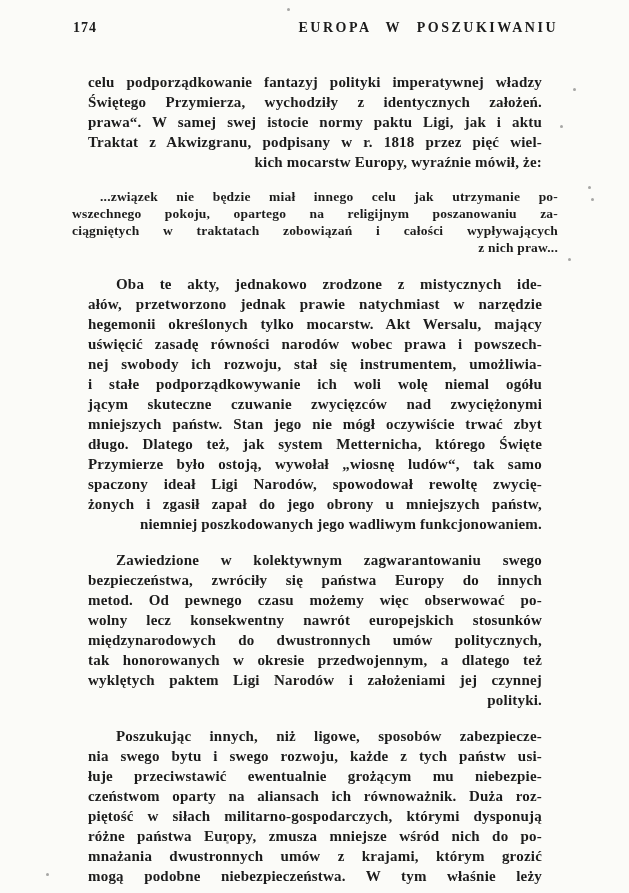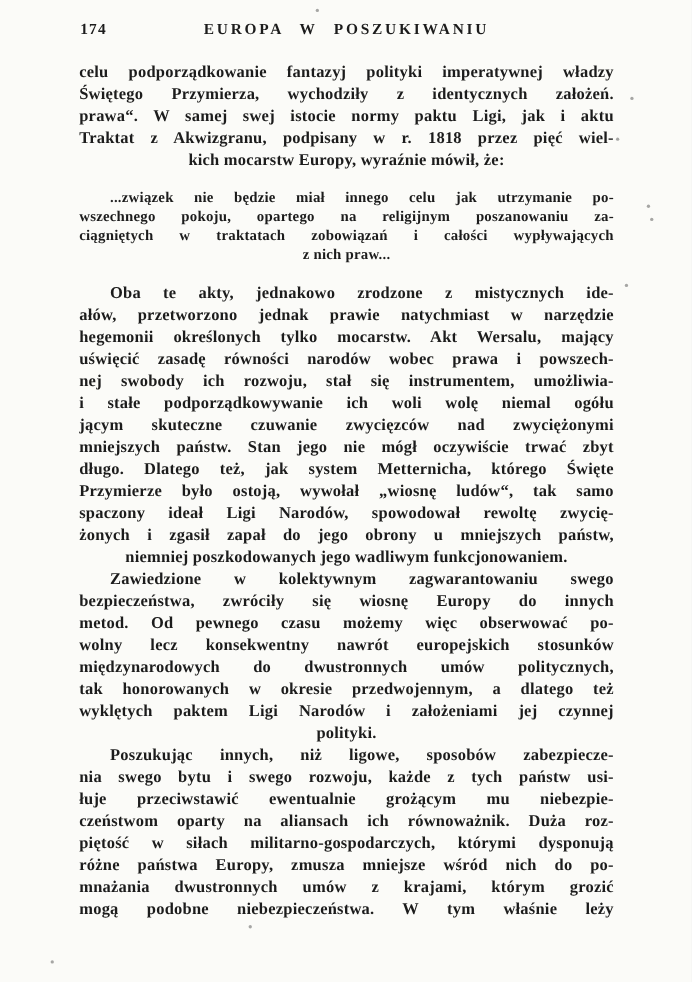--- a/index.html
+++ b/index.html
@@ -15,34 +15,34 @@
   }
   
   .running-head {
     position:absolute; top:20px; left:72px; width:486px; height:18px;
   }
   .page-number {
     position:absolute; left:1px; top:0;
     font-size:14px; letter-spacing:1px;
   }
   .running-title {
-    display:block; text-align:center;
+    display:block; text-align:right;
     font-size:14px; letter-spacing:2.5px; word-spacing:9px;
   }
   
   .page-body {
     position:absolute; top:56px; left:72px; width:486px;
   }
-  .para { margin:0; }
+  .para { margin:16px; }
   .para.quote { margin:15px 0 18px 0; }
   .line {
     height:20px; line-height:20px;
     font-size:15px; letter-spacing:0.2px;
     white-space:nowrap;
-    text-align:center;
+    text-align:right;
   }
   .para.quote .line {
     height:17px; line-height:17px;
     font-size:13.5px;
   }
   .line.just {
     white-space:normal;
     text-align:justify;
     text-align-last:justify;
   }
@@ -86,21 +86,21 @@
         <div class="line just">jącym skuteczne czuwanie zwycięzców nad zwyciężonymi</div>
         <div class="line just">mniejszych państw. Stan jego nie mógł oczywiście trwać zbyt</div>
         <div class="line just">długo. Dlatego też, jak system Metternicha, którego Święte</div>
         <div class="line just">Przymierze było ostoją, wywołał „wiosnę ludów“, tak samo</div>
         <div class="line just">spaczony ideał Ligi Narodów, spowodował rewoltę zwycię-</div>
         <div class="line just">żonych i zgasił zapał do jego obrony u mniejszych państw,</div>
         <div class="line">niemniej poszkodowanych jego wadliwym funkcjonowaniem.</div>
       </div>
       <div class="para body">
         <div class="line just indent">Zawiedzione w kolektywnym zagwarantowaniu swego</div>
-        <div class="line just">bezpieczeństwa, zwróciły się wiosnę Europy do innych</div>
+        <div class="line just">bezpieczeństwa, zwróciły się państwa Europy do innych</div>
         <div class="line just">metod. Od pewnego czasu możemy więc obserwować po-</div>
         <div class="line just">wolny lecz konsekwentny nawrót europejskich stosunków</div>
         <div class="line just">międzynarodowych do dwustronnych umów politycznych,</div>
         <div class="line just">tak honorowanych w okresie przedwojennym, a dlatego też</div>
         <div class="line just">wyklętych paktem Ligi Narodów i założeniami jej czynnej</div>
         <div class="line">polityki.</div>
       </div>
       <div class="para body">
         <div class="line just indent">Poszukując innych, niż ligowe, sposobów zabezpiecze-</div>
         <div class="line just">nia swego bytu i swego rozwoju, każde z tych państw usi-</div>

